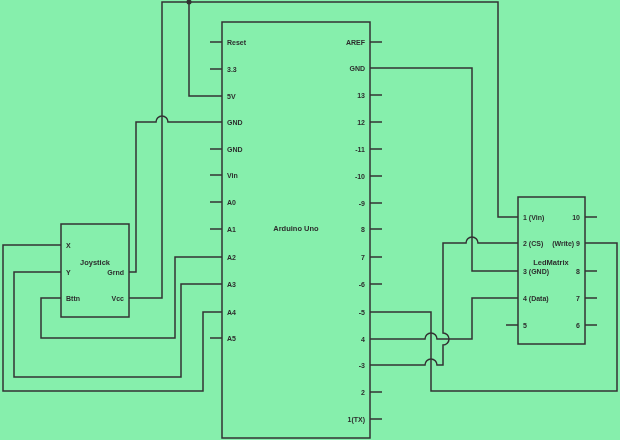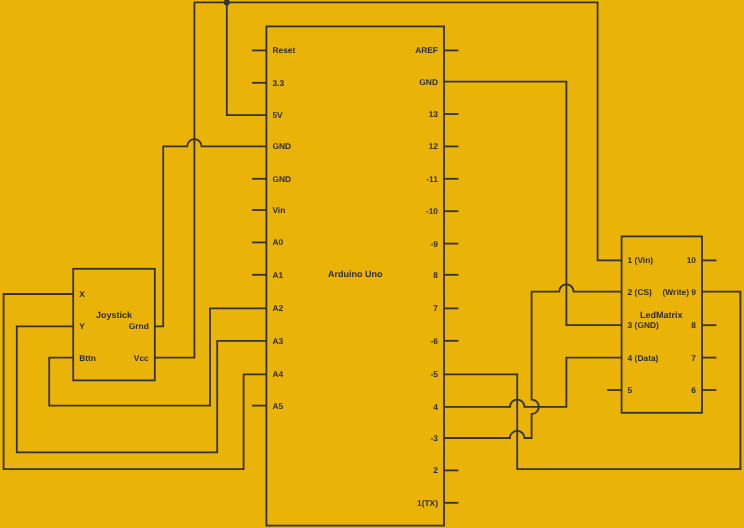--- a/index.html
+++ b/index.html
@@ -4,21 +4,21 @@
 <style>
   html, body {
     margin: 0;
     padding: 0;
     background: #ffffff;
   }
   #stage {
     position: relative;
     width: 620px;
     height: 440px;
-    background: #eab308;
+    background: #86efac;
     overflow: hidden;
     font-family: "Liberation Sans", sans-serif;
   }
   svg text {
     font-family: "Liberation Sans", "DejaVu Sans", sans-serif;
     font-weight: bold;
     fill: #2d2d2d;
   }
   .pin-label { font-size: 7px; }
   .comp-title { font-size: 7.5px; }

